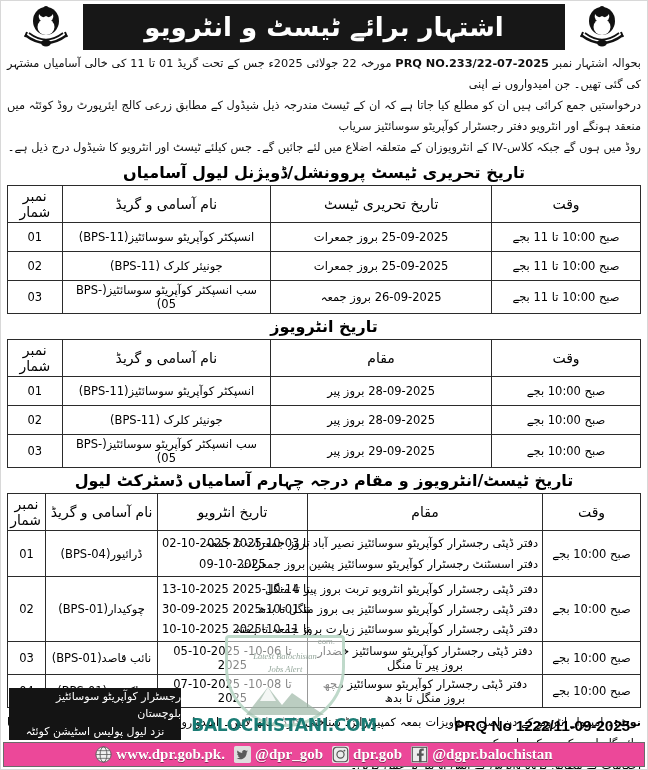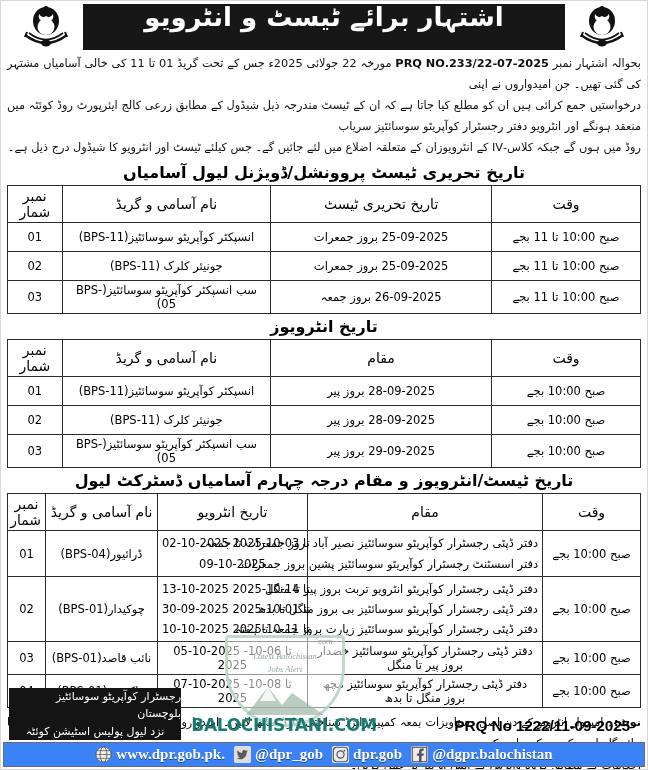--- a/index.html
+++ b/index.html
@@ -33,20 +33,21 @@
     align-items: stretch;
   }
   .header-title-bar {
     position: absolute;
     left: 78px;
     right: 78px;
     top: 0;
     bottom: 0;
     background: #171717;
     display: flex;
+    align-items: center;
     justify-content: center;
   }
   .header-title {
     color: #ffffff;
     font-size: 26px;
     font-weight: bold;
     letter-spacing: 0.5px;
     font-family: "DejaVu Sans", "Liberation Sans", sans-serif;
     text-align: center;
     line-height: 1;
@@ -223,21 +224,21 @@
     letter-spacing: -0.2px;
     color: #000;
     direction: ltr;
   }
   .social-bar {
     position: absolute;
     left: 2px;
     right: 2px;
     bottom: 2px;
     height: 25px;
-    background: #3b82f6;
+    background: #ec4899;
     display: flex;
     align-items: center;
     justify-content: center;
     gap: 9px;
     direction: ltr;
     border: 1px solid #6a6a6a;
     box-sizing: border-box;
   }
   .social-item {
     display: flex;

